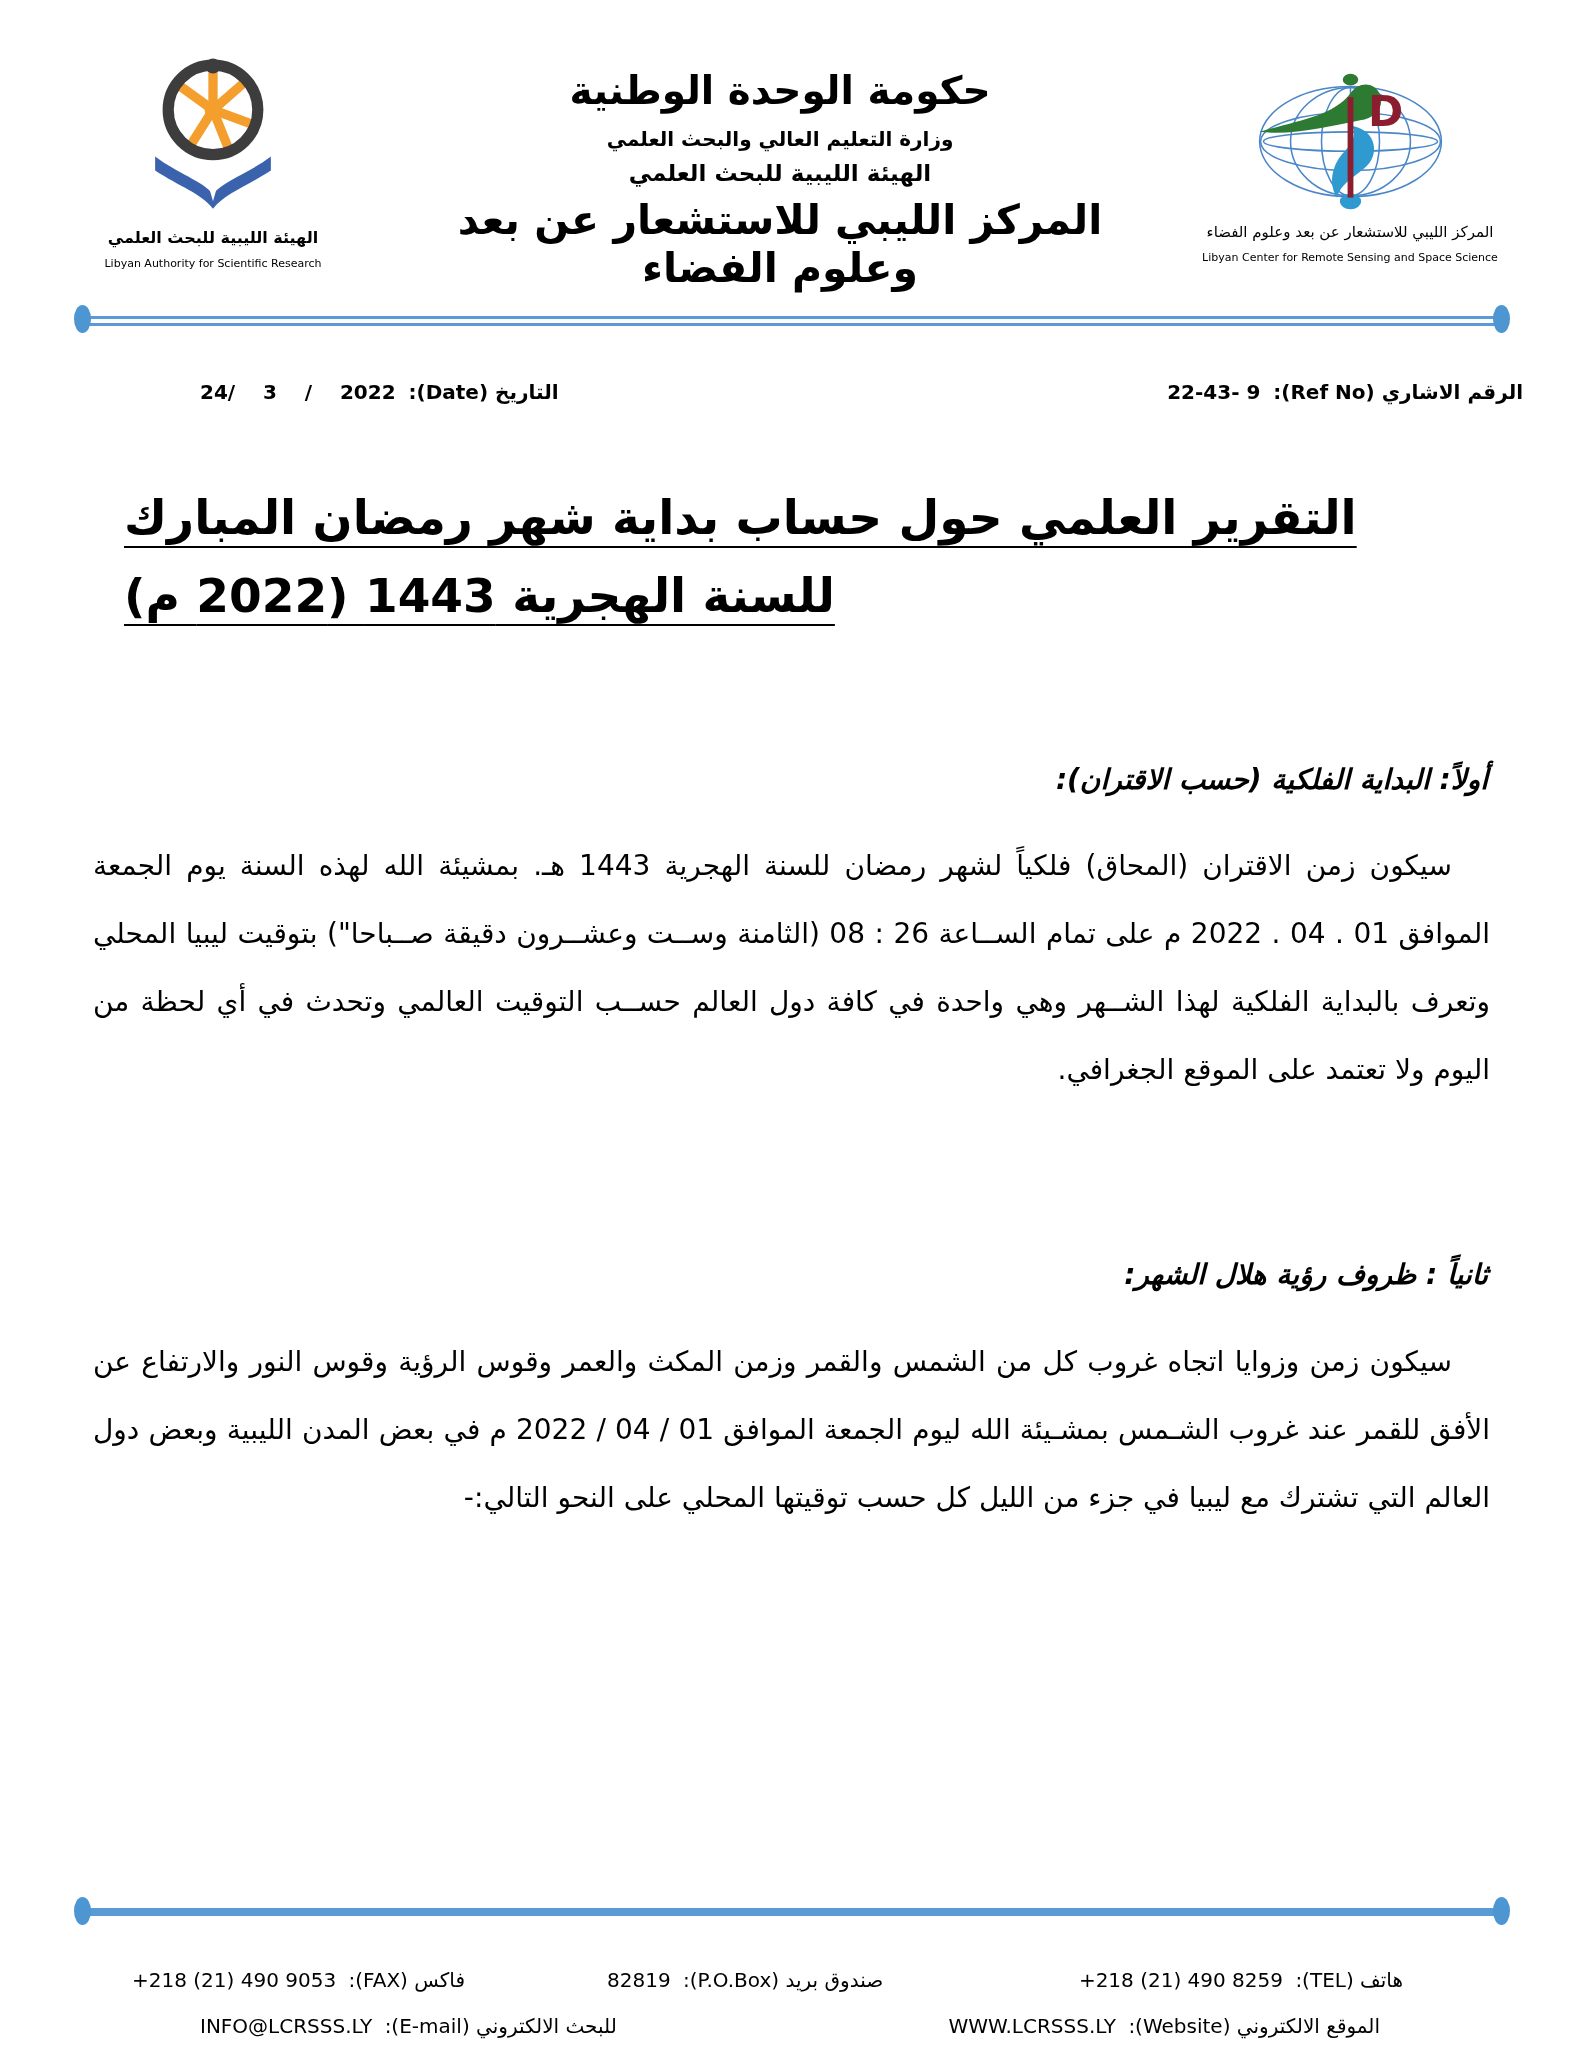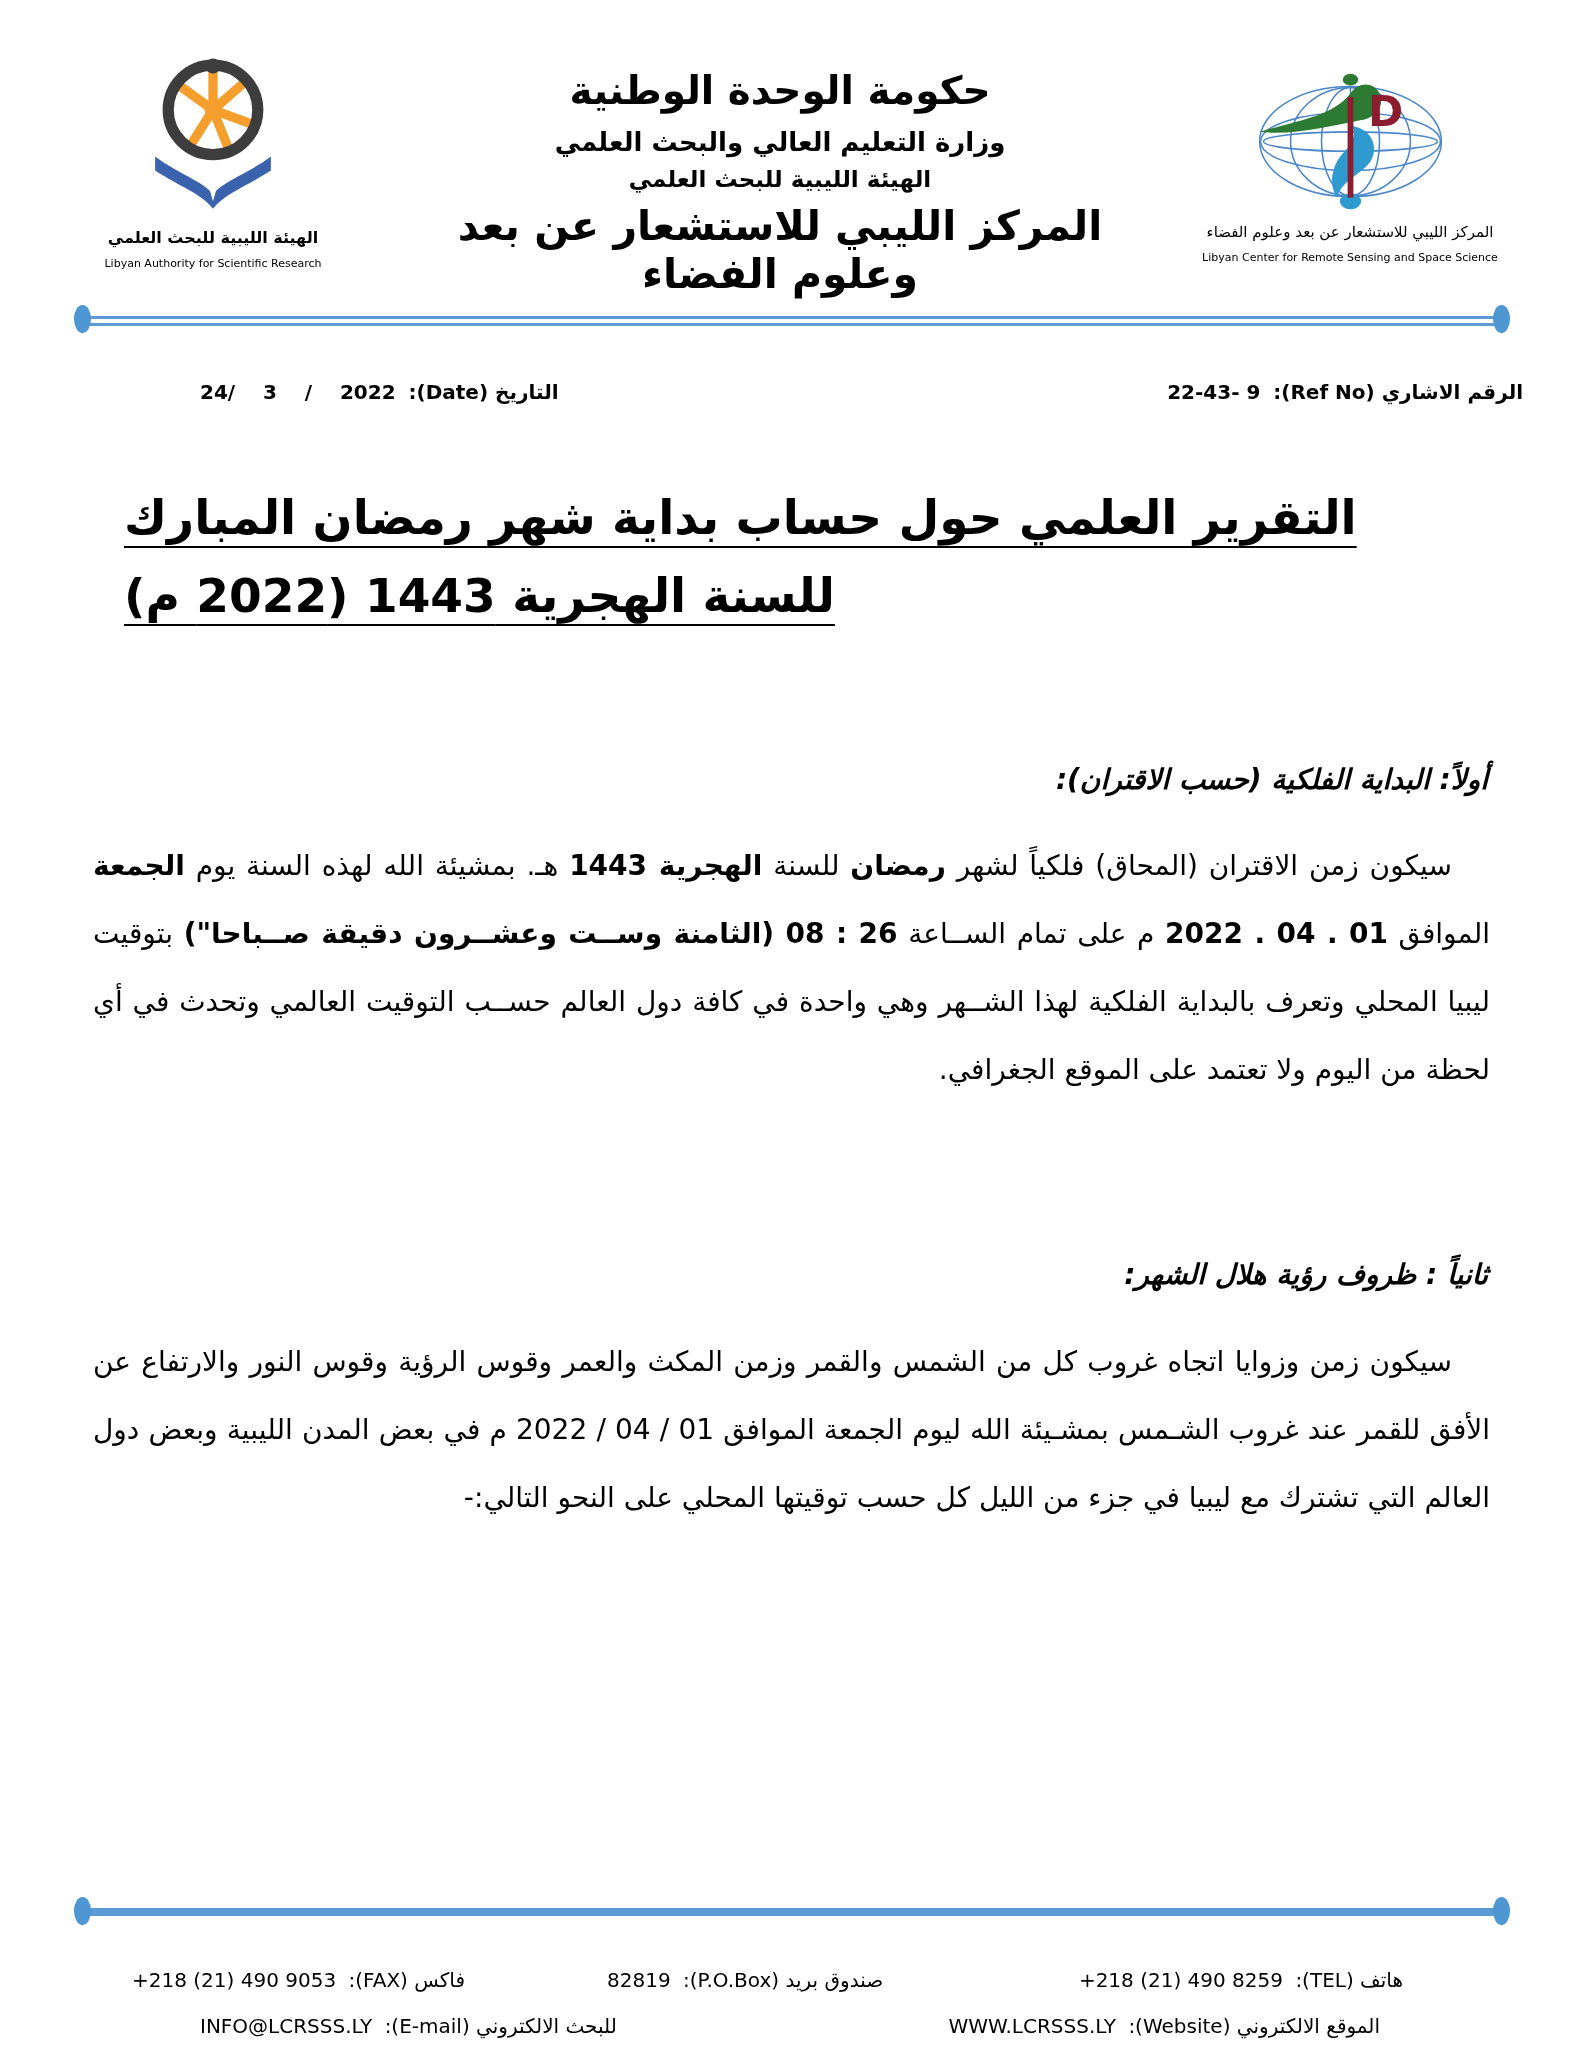--- a/index.html
+++ b/index.html
@@ -4,31 +4,31 @@
 <style>
   html,body{margin:0;padding:0;background:#888;}
   .page{
     position:relative;width:1583px;height:2048px;background:#ffffff;
     margin:0 auto;overflow:hidden;
     font-family:"DejaVu Sans",sans-serif;color:#000;
   }
   .ar{direction:rtl;}
   .ltr{direction:ltr;unicode-bidi:embed;display:inline-block;margin-top:24px;}
   .pre{white-space:pre;}
-  .seg-bold{font-weight:bold;}
+  .seg-bold{font-weight:normal;}
 
   
   .logo-block{position:absolute;text-align:center;}
   .logo-left{left:88px;top:52px;width:250px;}
   .logo-right{left:1180px;top:70px;width:340px;}
   .logo-caption-ar{font-size:16px;font-weight:bold;margin-top:4px;direction:rtl;}
   .logo-caption-en{font-size:11px;margin-top:10px;}
   .hdr-center{position:absolute;left:395px;top:68px;width:770px;text-align:center;direction:rtl;}
   .hdr-l1{font-size:39px;font-weight:bold;letter-spacing:1px;margin-bottom:14px;}
-  .hdr-l2{font-size:26px;font-weight:bold;margin-bottom:9px;}
+  .hdr-l2{font-size:20px;font-weight:bold;margin-bottom:9px;}
   .hdr-l3{font-size:23px;font-weight:bold;margin-bottom:10px;}
   .hdr-l4{font-size:41px;font-weight:bold;letter-spacing:-1px;}
 
   
   .divider{position:absolute;left:78px;width:1428px;}
   .divider .bar{position:absolute;left:6px;right:6px;top:4px;}
   .div-double .bar{height:4px;border-top:3px solid #5b9bd5;border-bottom:3px solid #5b9bd5;background:#fff;}
   .div-single .bar{height:8px;background:#5b9bd5;}
   .divider .dot{position:absolute;width:17px;height:28px;border-radius:50%;background:#4d96d2;top:-7px;}
   .divider .dot-l{left:-4px;}

